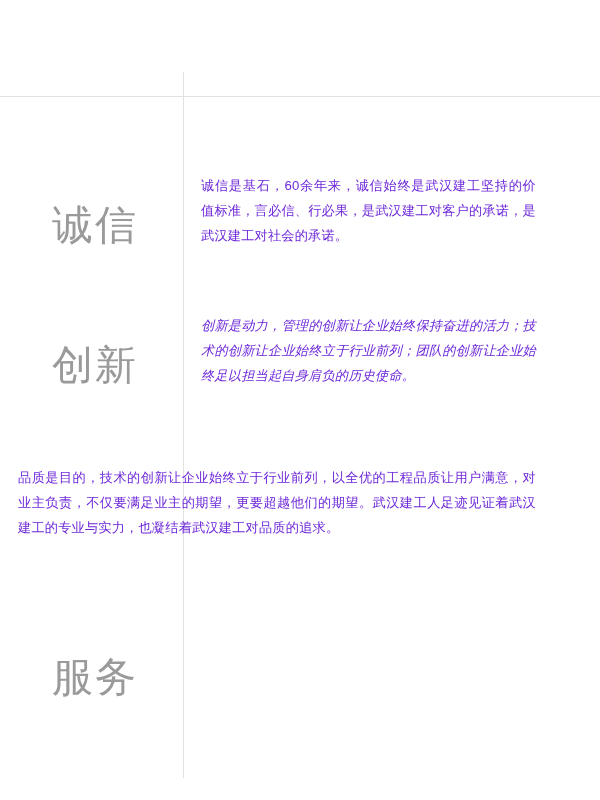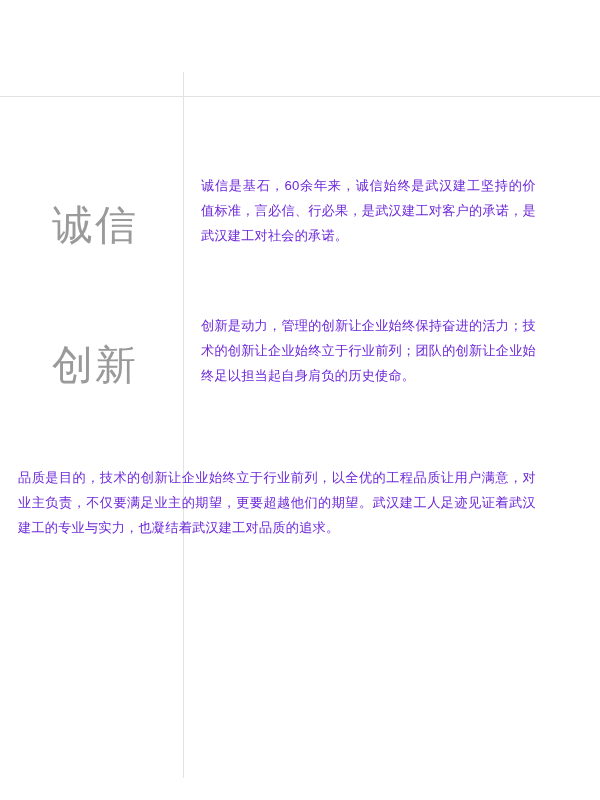--- a/index.html
+++ b/index.html
@@ -77,21 +77,21 @@
   }
   
   .row-1 { height: 128px; }
   .row-2 { height: 140px; }
   .row-3 { height: 152px; }
   .row-4 { height: 160px; }
 
   .row-1 .row-label { padding-top: 28px; }
   .row-1 .row-body  { padding-top: 26px; }
   .row-2 .row-label { padding-top: 32px; }
-  .row-2 .row-body  { padding-top: 32px; }
+  .row-2 .row-body  { padding-top: 32px; font-style: italic; }
   .row-3 .row-label { padding-top: 38px; }
   .row-3 .row-body  { padding-top: 36px; }
   .row-4 .row-label { padding-top: 30px; }
   .row-4 .row-body  { padding-top: 28px; }
 </style>
 </head>
 <body>
 
 <div class="page">
 
@@ -108,16 +108,17 @@
     <div class="row row-2">
       <div class="row-label">创新</div>
       <div class="row-body">创新是动力，管理的创新让企业始终保持奋进的活力；技术的创新让企业始终立于行业前列；团队的创新让企业始终足以担当起自身肩负的历史使命。</div>
     </div>
 
     <div class="row row-3">
       <div class="row-body">品质是目的，技术的创新让企业始终立于行业前列，以全优的工程品质让用户满意，对业主负责，不仅要满足业主的期望，更要超越他们的期望。武汉建工人足迹见证着武汉建工的专业与实力，也凝结着武汉建工对品质的追求。</div>
     </div>
 
     <div class="row row-4">
+      <div class="row-label">服务</div>
     </div>
 
   </div>
 </div>
 
 </body></html>

